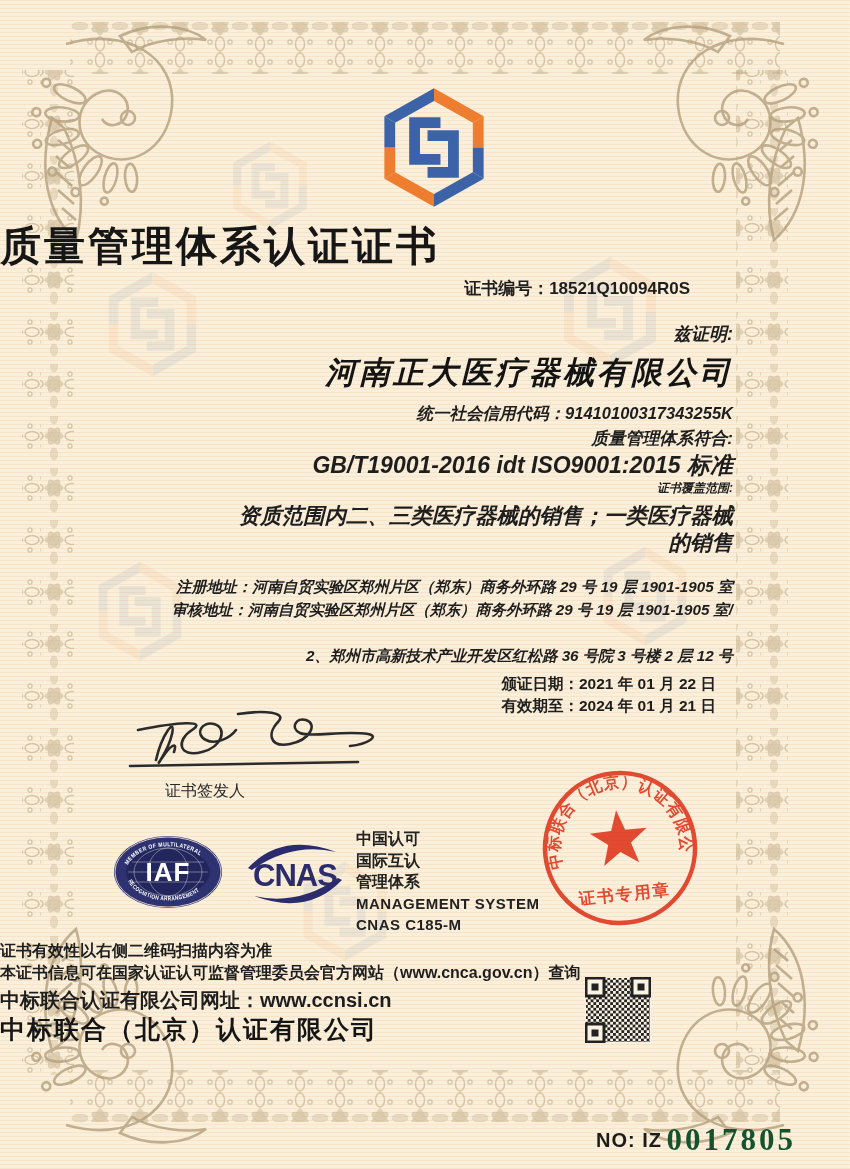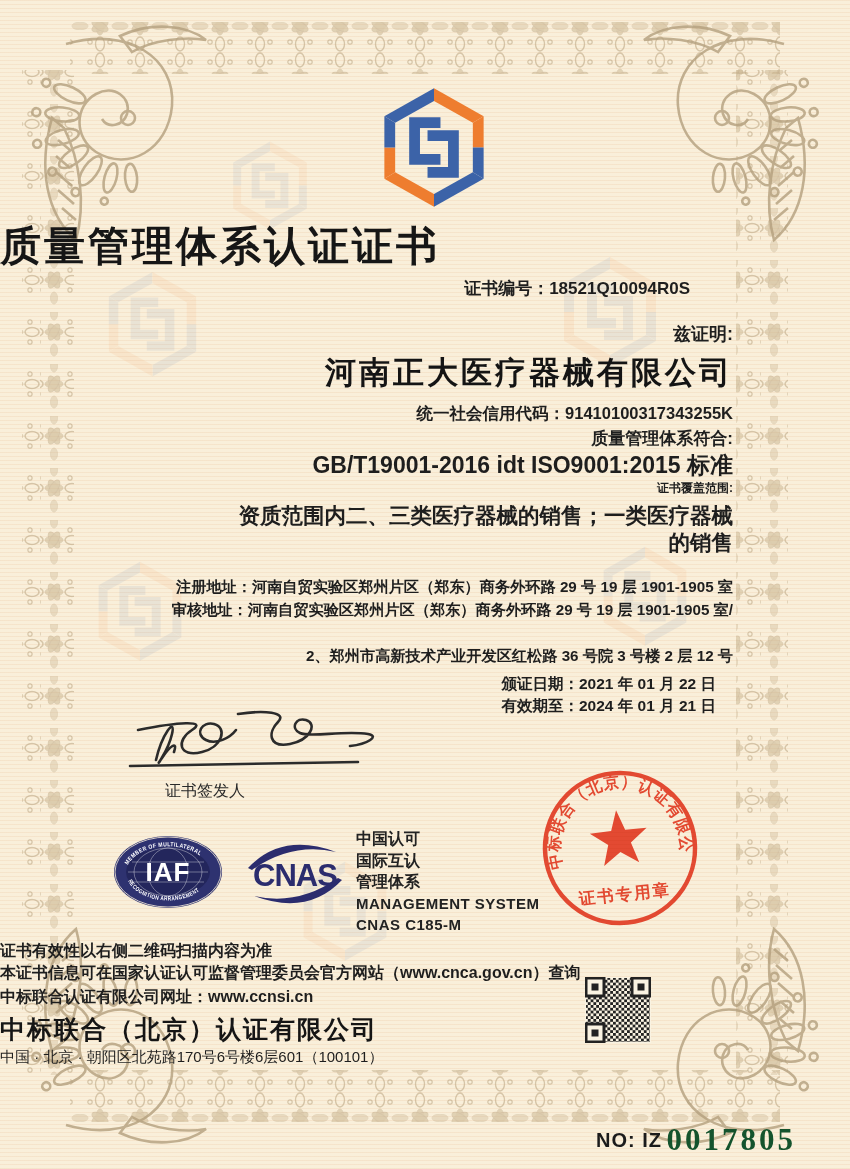--- a/index.html
+++ b/index.html
@@ -8,21 +8,21 @@
     background:#f9efda;
     font-family:"Liberation Sans","DejaVu Sans",sans-serif;
     color:#1e1e1e;
   }
   .page::before{ 
     content:""; position:absolute; inset:0; pointer-events:none;
     background:repeating-linear-gradient(180deg,
       rgba(228,170,122,.16) 0 1px, rgba(255,252,242,0) 1px 4px);
   }
   .abs{position:absolute;}
-  .r{right:117px; text-align:center;}
+  .r{right:117px; text-align:center;font-style:italic;}
   .ctr{left:0; width:850px; text-align:left;}
   .b{font-weight:700;}
   .title{top:219px; font-size:41px; font-weight:800; letter-spacing:3px; color:#161616;}
   .certno{top:277px; right:160px; font-size:17px;}
   .certify{top:322px; font-size:18px;}
   .company{top:352px; font-size:31px; letter-spacing:3px; color:#141414;}
   .credit{top:403px; font-size:16.5px;margin-left:17px;}
   .conform{top:427px; font-size:17px;}
   .standard{top:450px; font-size:23px;}
   .scopelabel{top:480px; font-size:12px;}
@@ -30,21 +30,21 @@
   .scope2{top:528px; font-size:21.5px;}
   .addr{font-size:15.2px; line-height:23px;}
   .a0{top:575px;} .a1{top:598px;} .a2{top:621px;} .a3{top:644px;}
   .date1{top:674px; right:134px; font-size:15.5px;}
   .date2{top:696px; right:134px; font-size:15.5px;}
   .signlabel{top:781px; left:165px; width:200px; text-align:left; font-size:16px; color:#2a2a2a;}
   .accrtext{top:828px; left:356px; line-height:21.5px; font-size:16px; font-weight:700; color:#222;}
   .accrtext .en{font-size:15px; letter-spacing:.5px;}
   .f1{top:941px; font-size:16px;}
   .f2{top:963px; font-size:16px;}
-  .f3{top:987px; font-size:16px;}
+  .f3{top:987px; font-size:20px;}
   .issuer{top:1013px; font-size:25px; font-weight:700; letter-spacing:2px; color:#151515;}
   .issueraddr{top:1048px; font-size:15px;}
   .serial{top:1122px; left:596px; white-space:nowrap;}
   .serial .pfx{font-size:20px; font-weight:800; letter-spacing:1px; color:#1b1b1b; vertical-align:baseline;}
   .serial .num{font-family:Liberation Serif, serif; font-size:31px; font-weight:700;
                letter-spacing:3px; color:#14532d; vertical-align:-3px;}
   .stampwrap{top:766px; left:538px; width:164px; height:164px; transform:rotate(-6deg); mix-blend-mode:multiply;}
   svg{display:block;}
 </style>
 </head>
@@ -257,20 +257,19 @@
       <rect x="46" y="0" width="20" height="20" fill="#faf3e2"></rect>
       <rect x="47" y="1" width="18" height="18" fill="none" stroke="#222" stroke-width="3"></rect>
       <rect x="52.5" y="6.5" width="7" height="7" fill="#222"></rect>
       <rect x="0" y="46" width="20" height="20" fill="#faf3e2"></rect>
       <rect x="1" y="47" width="18" height="18" fill="none" stroke="#222" stroke-width="3"></rect>
       <rect x="6.5" y="52.5" width="7" height="7" fill="#222"></rect>
     </g>
   </svg>
 
   <div class="abs ctr issuer">中标联合（北京）认证有限公司</div>
-  <div class="abs ctr issueraddr">中国 · 北京 · 朝阳区北苑路170号6号楼6层601（100101）</div>
 
   <div class="abs serial">
     <span class="pfx">NO: IZ</span>
     <span class="num">0017805</span>
   </div>
 
 </div>
 
 </body></html>

